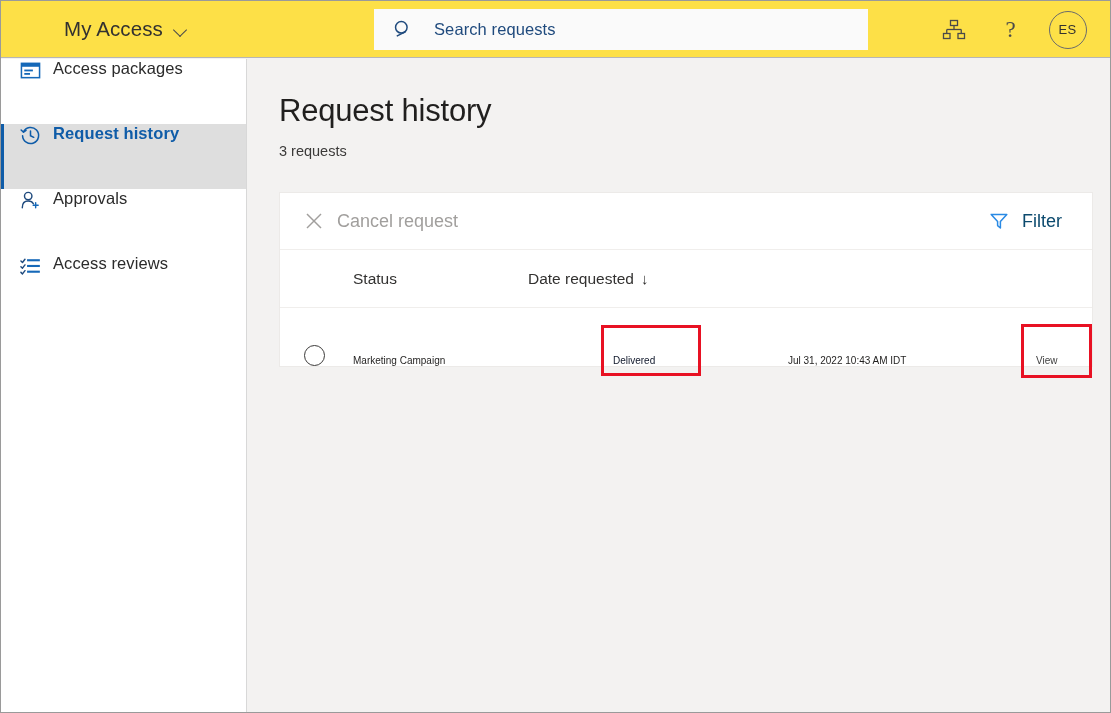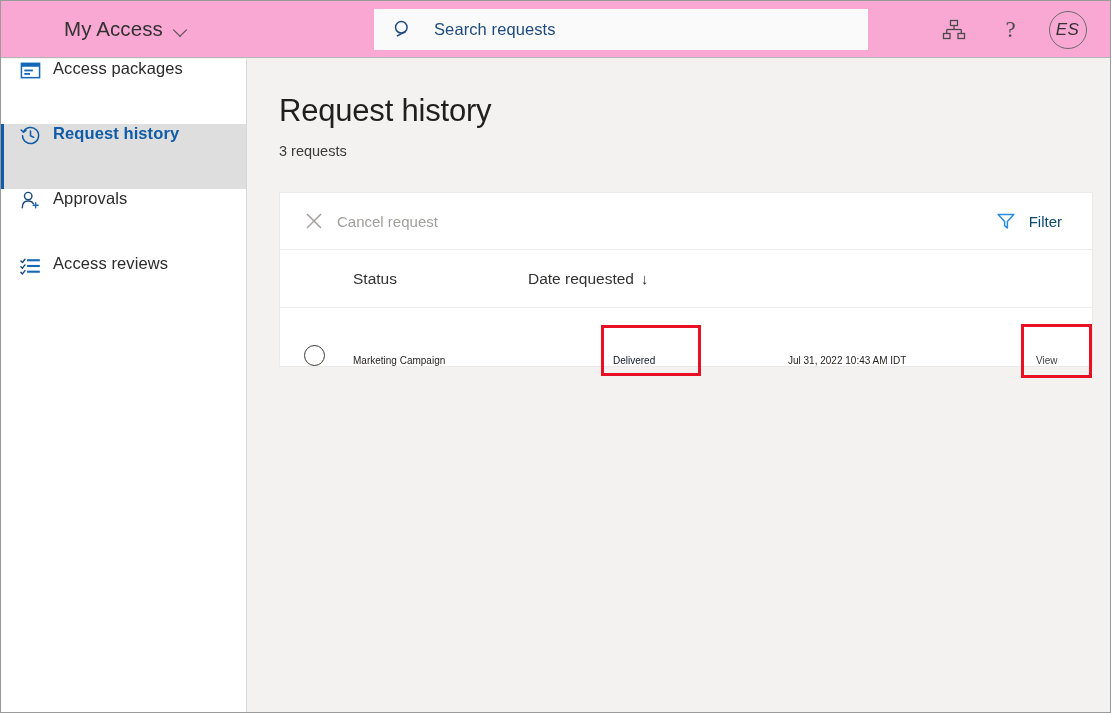--- a/index.html
+++ b/index.html
@@ -19,21 +19,21 @@
     background: #f3f2f1;
     border: 1px solid #9a9a9a;
   }
 
   
   .header {
     position: absolute;
     top: 0; left: 0;
     width: 1109px;
     height: 57px;
-    background: #f9a8d4;
+    background: #fde047;
     border-bottom: 1px solid #b6b6b6;
     display: flex;
     align-items: center;
   }
   .brand {
     display: flex;
     align-items: center;
     gap: 11px;
     margin-left: 63px;
     cursor: pointer;
@@ -100,25 +100,24 @@
     color: #4a4a4a;
     font-family: "Liberation Serif", serif;
   }
   .avatar {
     width: 38px; height: 38px;
     border-radius: 50%;
     border: 1px solid #6b6b6b;
     display: flex;
     align-items: center;
     justify-content: center;
-    font-size: 17px;
+    font-size: 13px;
     color: #323130;
     cursor: pointer;
     letter-spacing: .4px;
-    font-style: italic;
   }
 
   
   .sidebar {
     position: absolute;
     top: 58px; left: 0;
     width: 246px;
     bottom: 0;
     background: #ffffff;
     border-right: 1px solid #d8d8d8;
@@ -186,21 +185,21 @@
     display: flex;
     align-items: center;
     border-bottom: 1px solid #f0eeec;
     padding: 0 22px 0 16px;
     justify-content: space-between;
   }
   .cmd-btn {
     display: flex;
     align-items: center;
     gap: 13px;
-    font-size: 15px;
+    font-size: 18px;
     cursor: pointer;
     padding: 6px 8px;
   }
   .cmd-btn.disabled {
     color: #a19f9d;
     cursor: default;
   }
   .cmd-btn.active { color: #0c4a6e; }
 
   .hdr-row {

